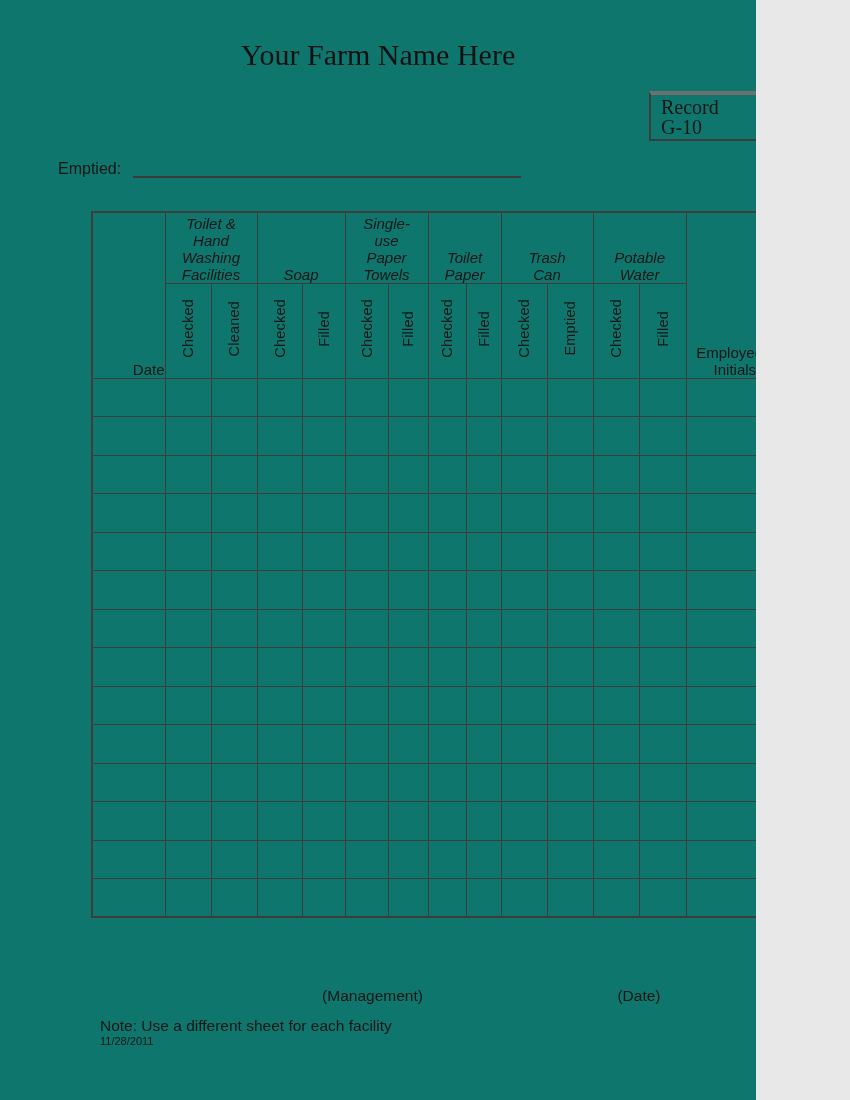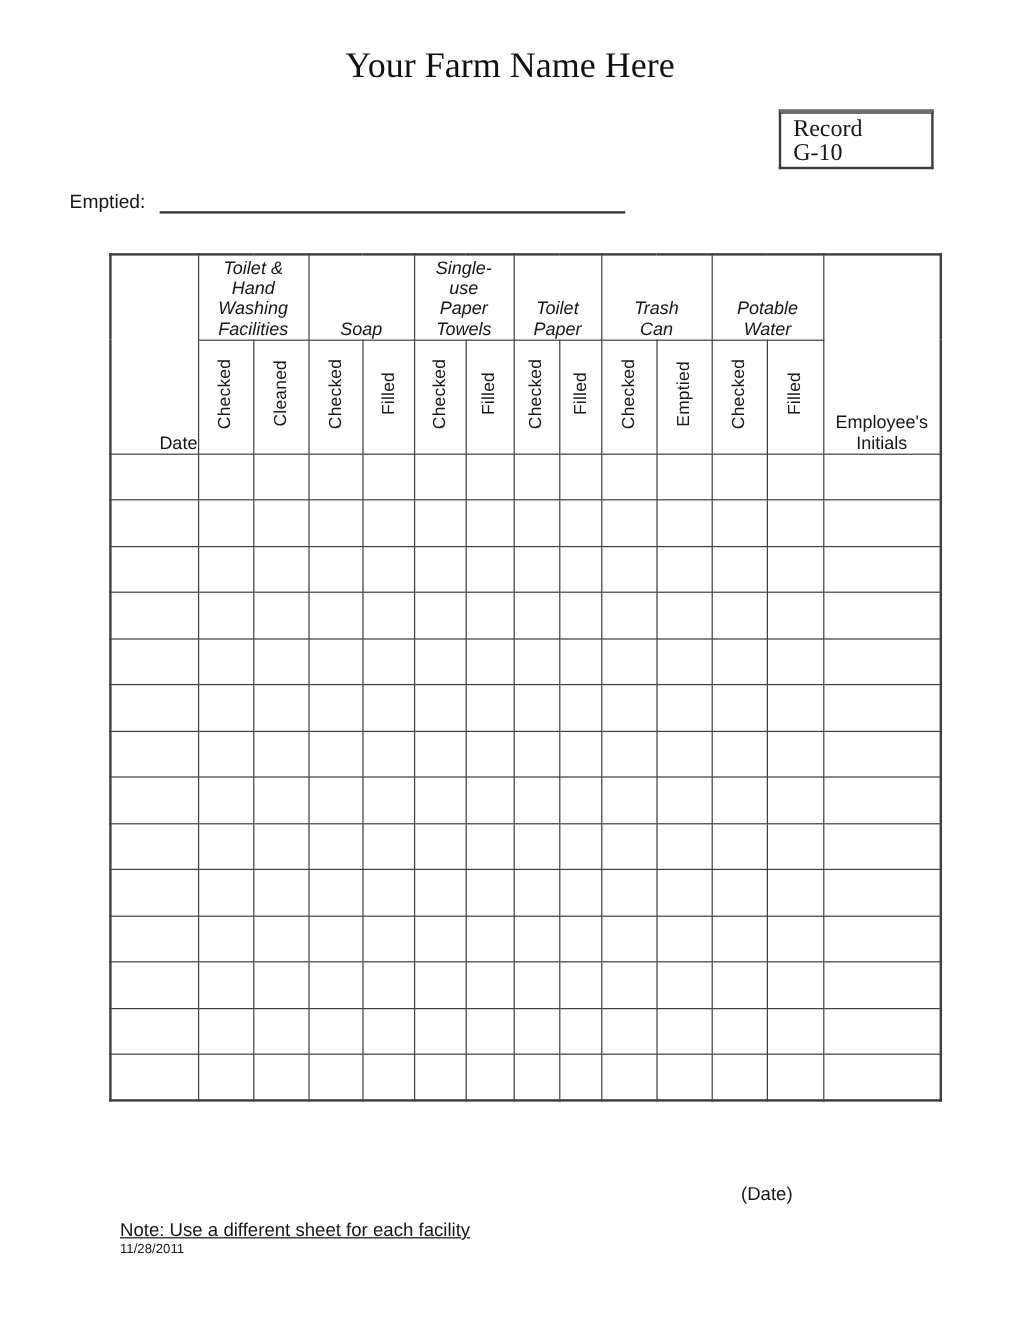--- a/index.html
+++ b/index.html
@@ -1,21 +1,21 @@
 <!DOCTYPE html>
 <html><head>
 <meta charset="utf-8">
 <style>
   * { margin: 0; padding: 0; box-sizing: border-box; }
   html, body { background: #e8e8e8; }
   .page {
     position: relative;
-    width: 850px;
+    width: 756px;
     height: 1100px;
-    background: #ffffff;
+    background: #0f766e;
     font-family: "Liberation Sans", sans-serif;
     color: #161616;
     overflow: hidden;
   }
 
   
   .farm-name {
     position: absolute;
     top: 38px; left: 0;
     width: 100%;
@@ -118,21 +118,20 @@
   .review-row .line-management { width: 247px; margin-left: 7px; }
   .review-row .on-label { margin-left: 9px; }
   .review-row .line-date { width: 222px; margin-left: 6px; }
   .caption { position: absolute; top: 987px; text-align: center; font-size: 15.5px; }
   .caption.management { left: 249px; width: 247px; }
   .caption.date { left: 528px; width: 222px; }
   .note {
     position: absolute;
     left: 100px; top: 1017px;
     font-size: 15.5px;
-    text-decoration: underline;
   }
   .doc-date {
     position: absolute;
     left: 100px; top: 1035px;
     font-size: 11px;
   }
 </style>
 </head>
 <body>
 
@@ -425,18 +424,19 @@
           <td></td>
           <td></td>
           <td></td>
           <td></td>
           <td></td>
           <td></td>
         </tr>
       </tbody>
   </table>
 
+  <div class="caption management">(Management)</div>
   <div class="caption date">(Date)</div>
 
   <div class="note">Note: Use a different sheet for each facility</div>
   <div class="doc-date">11/28/2011</div>
 
 </div>
 
 </body></html>

